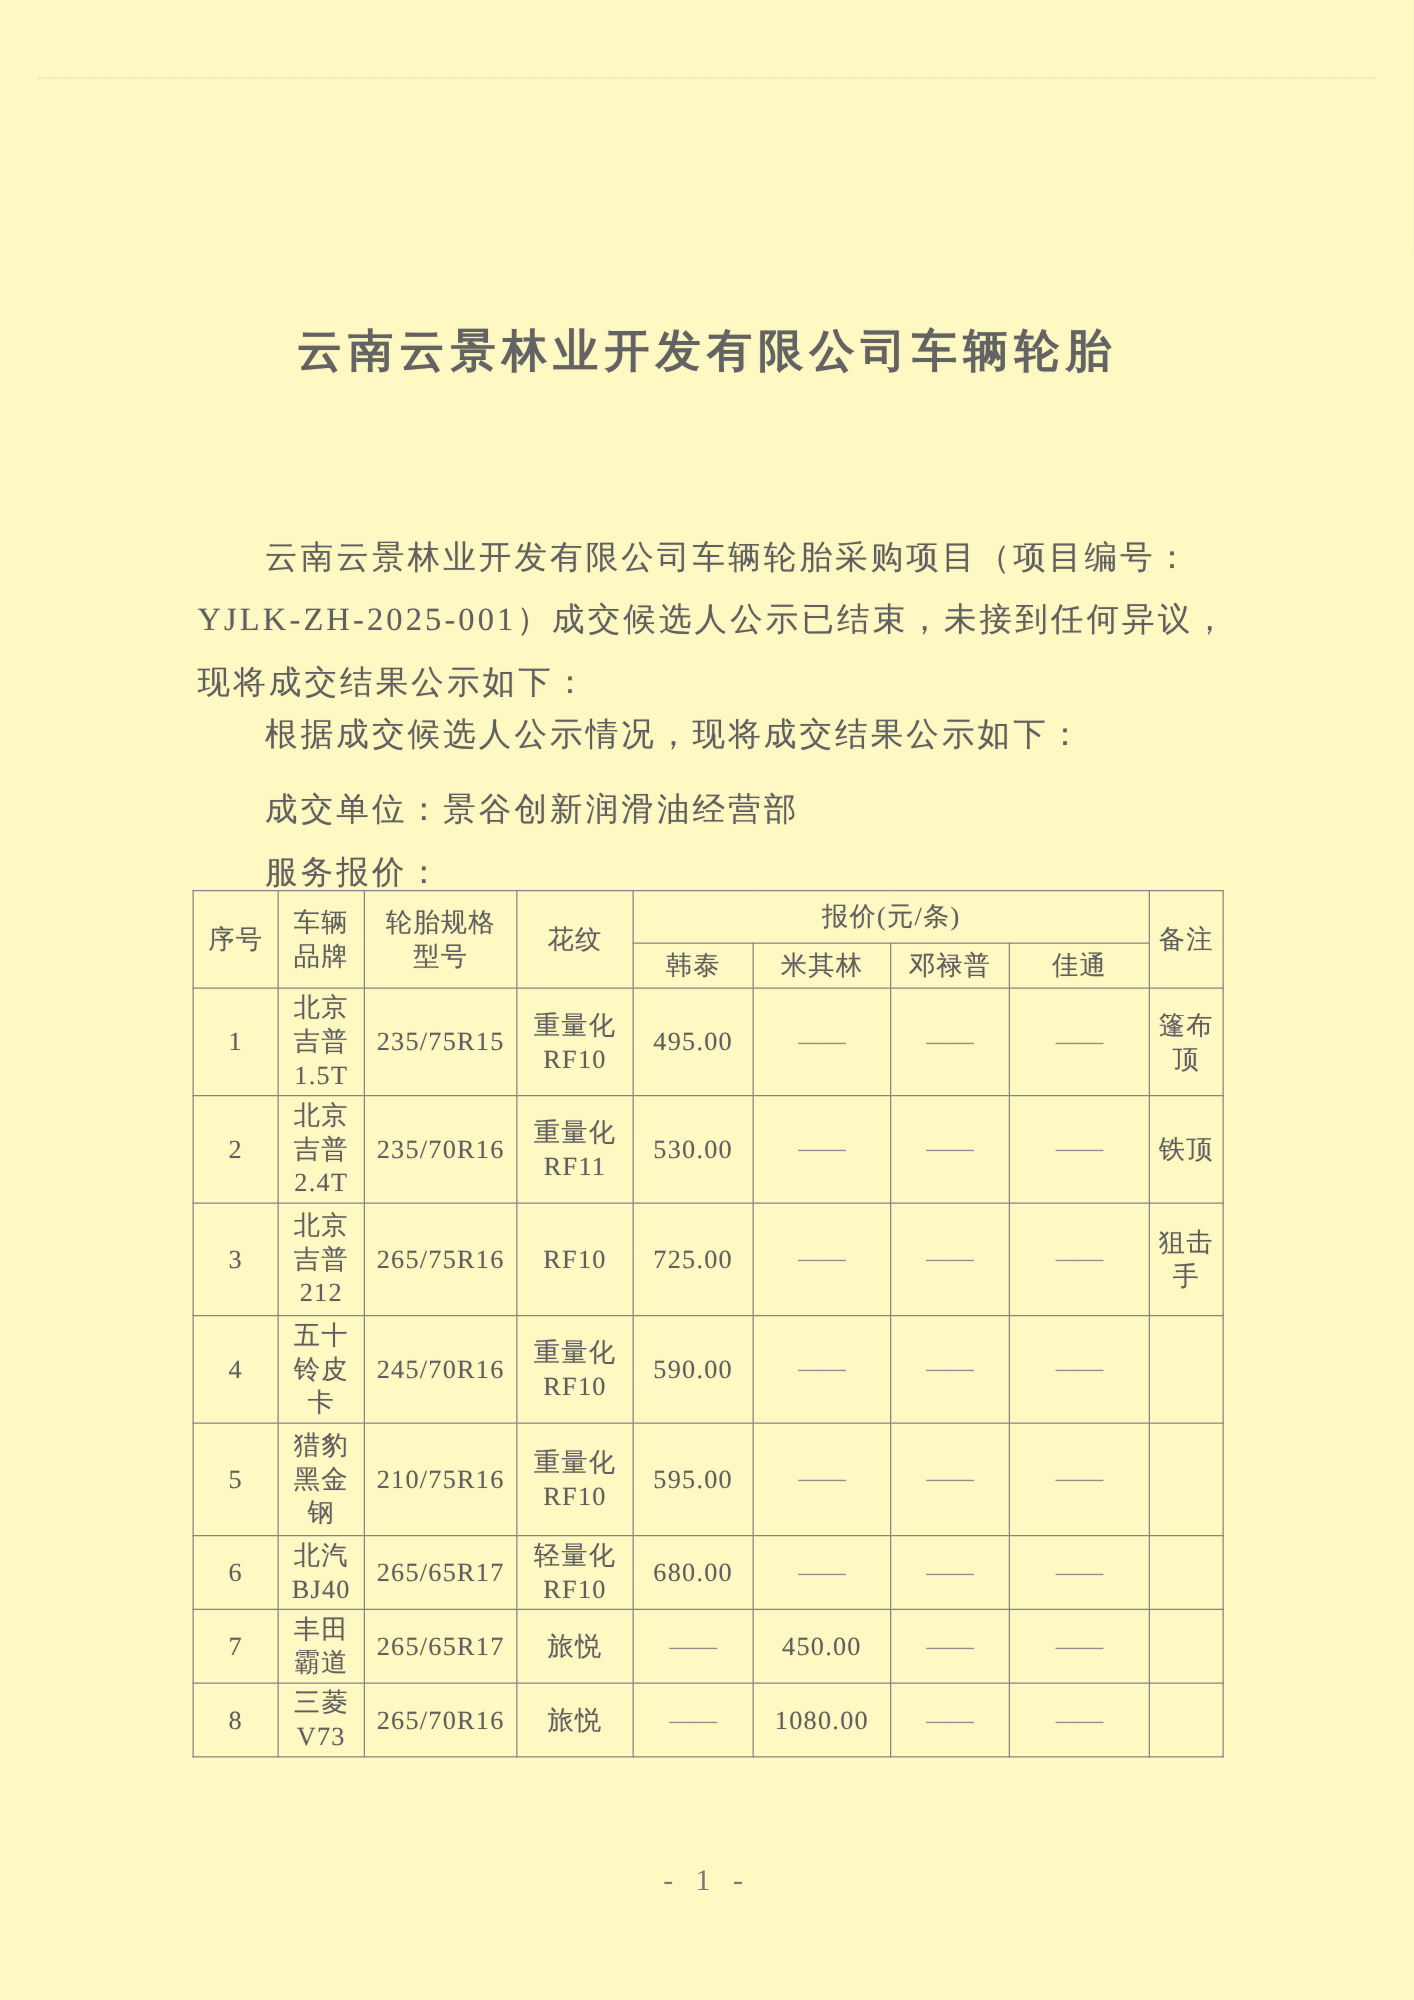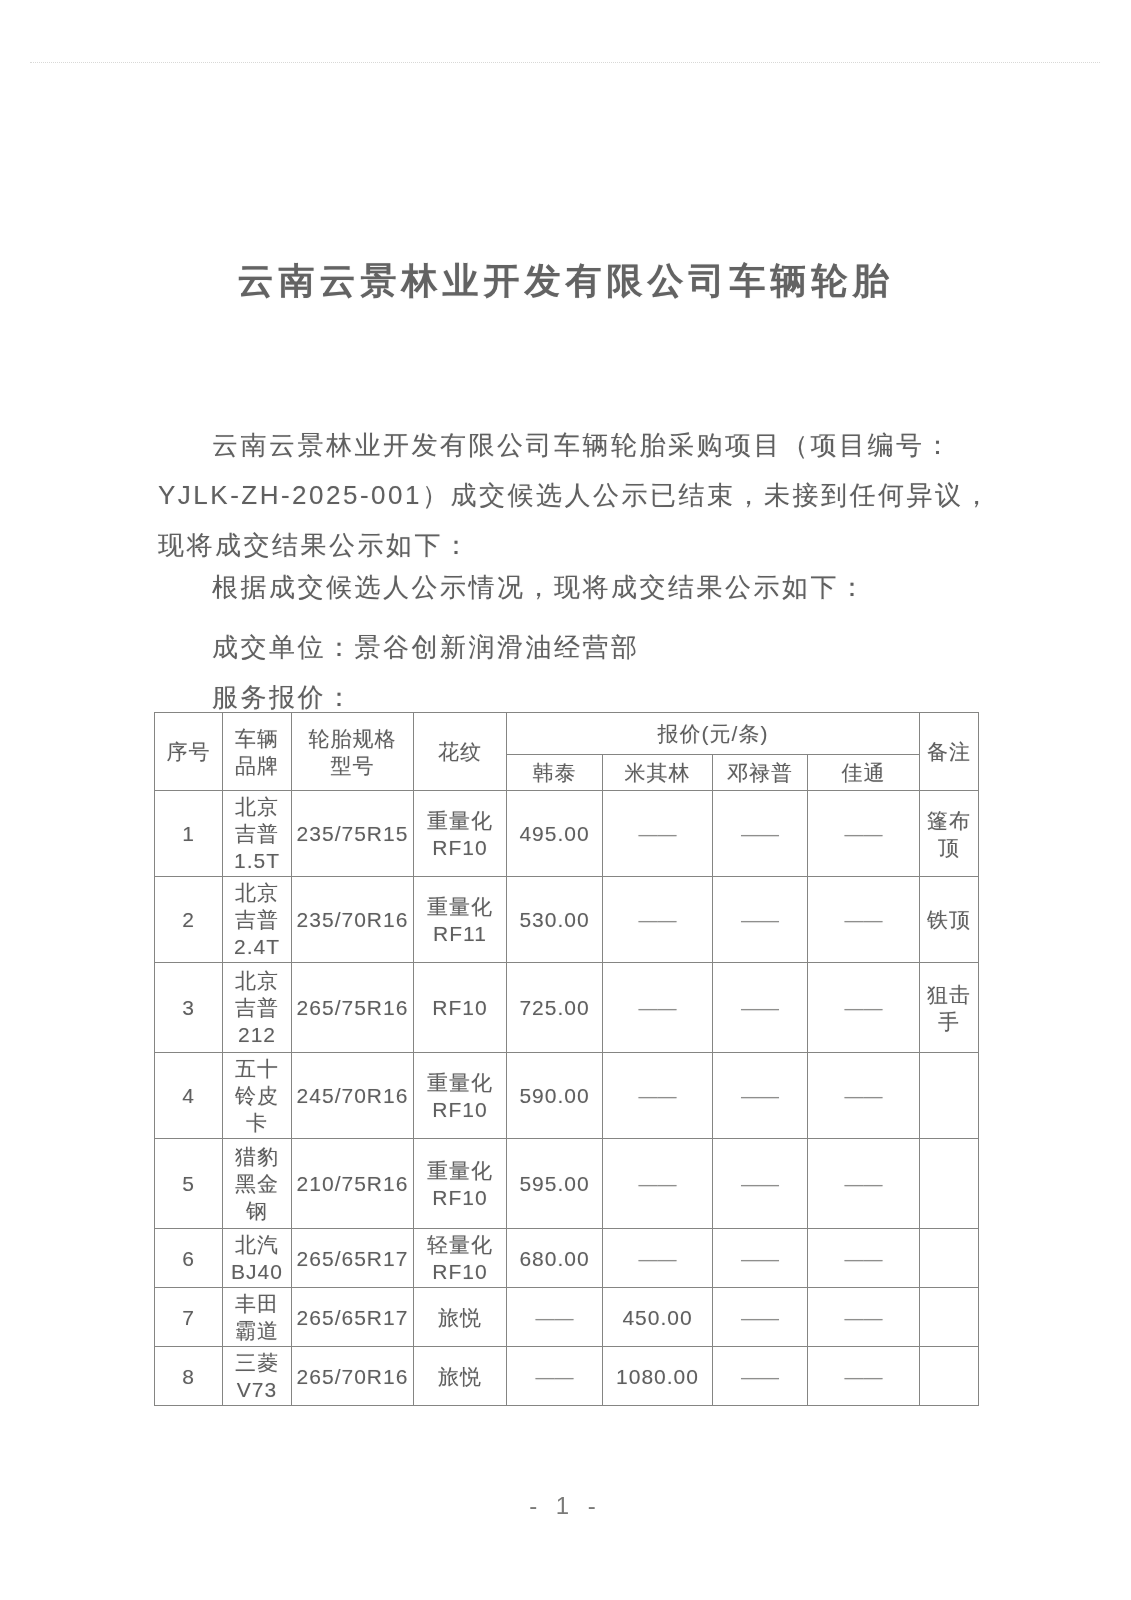--- a/index.html
+++ b/index.html
@@ -2,23 +2,23 @@
 <html><head>
 <meta charset="utf-8">
 <style>
   * { margin: 0; padding: 0; box-sizing: border-box; }
   html, body { background: #e8e8e6; }
   .page {
     position: relative;
     width: 1131px;
     height: 1600px;
     margin: 0 auto;
-    background: #ffffff;
+    background: #fef9c3;
     overflow: hidden;
-    font-family: Liberation Sans, sans-serif;
+    font-family: Liberation Serif, serif;
     color: #5d5d5d;
   }
   .scan-artifact {
     position: absolute;
     top: 62px;
     left: 30px;
     width: 1070px;
     height: 2px;
     border-top: 1px dotted #c9c9c7;
     opacity: 0.7;

